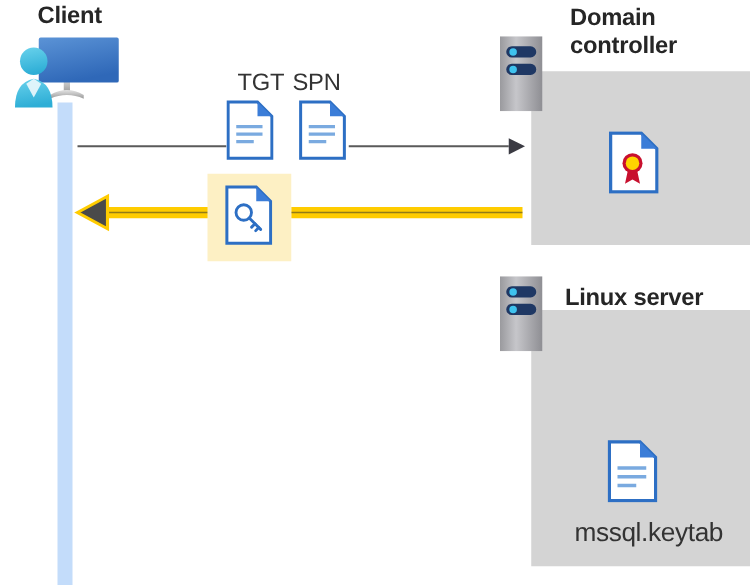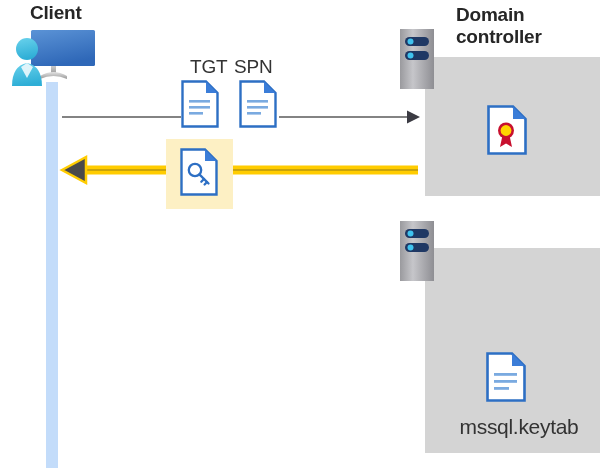--- a/index.html
+++ b/index.html
@@ -264,16 +264,17 @@
       <path d="M26 1.5 L38.5 14 H26 Z" fill="#3b7dd8"></path>
       <rect x="8" y="21" width="23" height="2.8" fill="#7aaae0"></rect>
       <rect x="8" y="28" width="23" height="2.8" fill="#7aaae0"></rect>
       <rect x="8" y="35" width="15" height="2.8" fill="#7aaae0"></rect>
     </svg>
   </div>
 
   <div class="title" id="dc-title">Domain
 controller</div>
   <div class="title" id="client-title">Client</div>
+  <div class="title" id="linux-title">Linux server</div>
 
   <div id="keytab-label">mssql.keytab</div>
 
 </div>
 
 </body></html>

